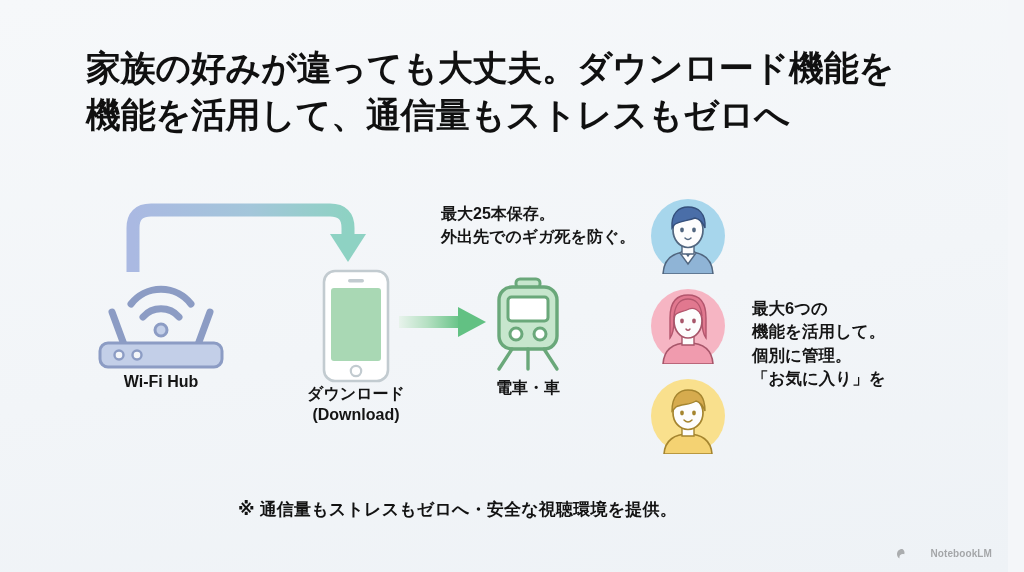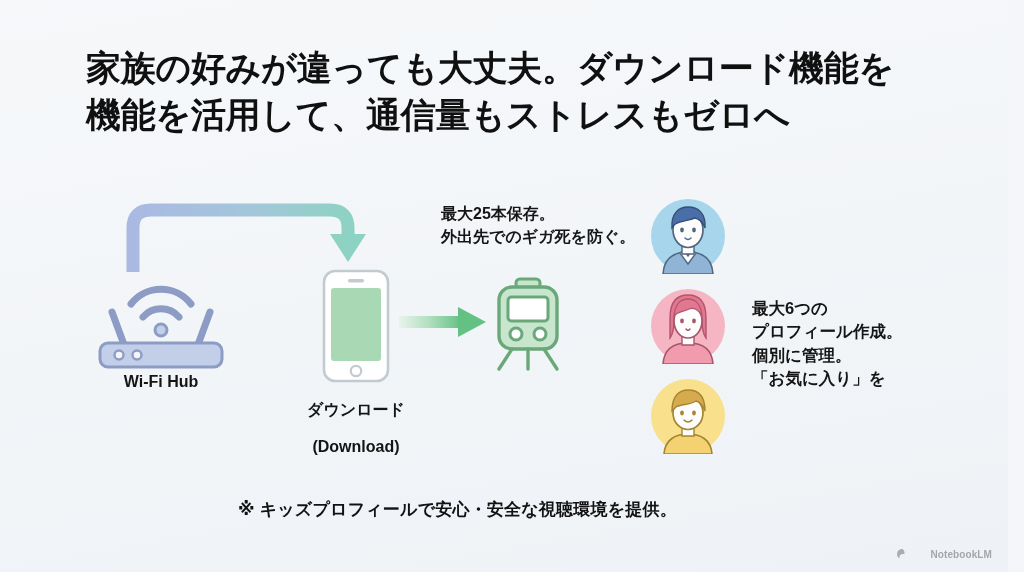--- a/index.html
+++ b/index.html
@@ -61,21 +61,21 @@
     line-height: 1.3;
     white-space: nowrap;
   }
 
   
   #node-wifi { left: 66px; top: 272px; width: 190px; }
   #node-wifi .node-label { }
 
   
   #node-phone { left: 268px; top: 268px; width: 176px; }
-  #node-phone .node-label { margin-top: 16px; }
+  #node-phone .node-label { margin-top: 0; }
 
   
   #node-train { left: 455px; top: 276px; width: 146px; }
   #node-train .node-label { margin-top: 6px; }
 
   
   .annot {
     position: absolute;
     font-weight: 700;
     color: #151515;
@@ -117,21 +117,20 @@
     letter-spacing: 0.2px;
     white-space: nowrap;
   }
 
   
   #watermark {
     position: absolute;
     right: 16px;
     bottom: 12px;
     display: flex;
-    align-items: center;
     gap: 22px;
     opacity: 0.45;
   }
   #watermark .wm-text {
     font-size: 10px;
     font-weight: 600;
     color: #4a4a4a;
     letter-spacing: 0.1px;
   }
 </style>
@@ -207,30 +206,31 @@
 
       <rect x="26" y="21" width="40" height="24" rx="3.5" ry="3.5" fill="#ffffff" stroke="#6aa87a" stroke-width="3"></rect>
 
       <circle cx="34" cy="58" r="6" fill="#ffffff" stroke="#6aa87a" stroke-width="3"></circle>
       <circle cx="58" cy="58" r="6" fill="#ffffff" stroke="#6aa87a" stroke-width="3"></circle>
 
       <path d="M 30 73 L 17 93" stroke="#6aa87a" stroke-width="3.4" stroke-linecap="round" fill="none"></path>
       <path d="M 62 73 L 75 93" stroke="#6aa87a" stroke-width="3.4" stroke-linecap="round" fill="none"></path>
       <path d="M 46 73 L 46 93" stroke="#6aa87a" stroke-width="3.4" stroke-linecap="round" fill="none"></path>
     </svg>
+    <div class="node-label">電車・車</div>
   </div>
 
   <div class="annot" id="annot-save">
     <div>最大25本保存。</div>
     <div>外出先でのギガ死を防ぐ。</div>
   </div>
 
   <div class="annot" id="annot-profile">
     <div>最大6つの</div>
-    <div>プロフィール作成。</div>
+    <div>機能を活用して。</div>
     <div>個別に管理。</div>
     <div>「お気に入り」を</div>
   </div>
 
   <svg class="avatar" id="avatar-1" viewBox="0 0 76 76" xmlns="http://www.w3.org/2000/svg">
     <circle cx="38" cy="38" r="37" fill="#a7d6ec"></circle>
 
     <path d="M 13 76 C 14 60 24 54 38 54 C 52 54 62 60 63 76 Z" fill="#8fb4d6" stroke="#51667f" stroke-width="1.6"></path>
 
     <path d="M 30 55 L 38 66 L 46 55 L 42 52 L 38 58 L 34 52 Z" fill="#ffffff" stroke="#51667f" stroke-width="1.4"></path>
@@ -268,21 +268,21 @@
     <path d="M 32 47 L 32 58 L 44 58 L 44 47 Z" fill="#fdfdfd" stroke="#a5852f" stroke-width="1.4"></path>
 
     <ellipse cx="38" cy="35" rx="15" ry="16.5" fill="#fdfdfd" stroke="#a5852f" stroke-width="1.7"></ellipse>
 
     <path d="M 22 33 C 22 17 30 12 38 12 C 47 12 55 17 55 33 C 53 28 50 24 46 23 C 40 27 31 26 26 29 Z" fill="#d6ab4e" stroke="#a5852f" stroke-width="1.4"></path>
     <ellipse cx="32" cy="35" rx="1.9" ry="2.4" fill="#a5852f"></ellipse>
     <ellipse cx="44" cy="35" rx="1.9" ry="2.4" fill="#a5852f"></ellipse>
     <path d="M 34 42 Q 38 46 42 42" fill="none" stroke="#a5852f" stroke-width="1.5" stroke-linecap="round"></path>
   </svg>
 
-  <div id="footnote">※ キッズプロフィールで安心・安全な視聴環境を提供。</div>
+  <div id="footnote">※ 通信量もストレスもゼロへ・安全な視聴環境を提供。</div>
 
   <div id="watermark">
     <svg width="12" height="12" viewBox="0 0 12 12" xmlns="http://www.w3.org/2000/svg">
       <path d="M 6 1 C 3 1 1 3.4 1 6.3 C 1 8.2 2 9.8 3.6 10.6 C 3.2 9.4 3.4 8 4.3 7 C 5.3 5.9 6.9 5.6 8.2 6.2 C 8.8 4.9 8.6 3.4 7.7 2.3 C 7.2 1.5 6.6 1 6 1 Z" fill="#5a5a5a"></path>
     </svg>
     <span class="wm-text">NotebookLM</span>
   </div>
 
 </div>
 

